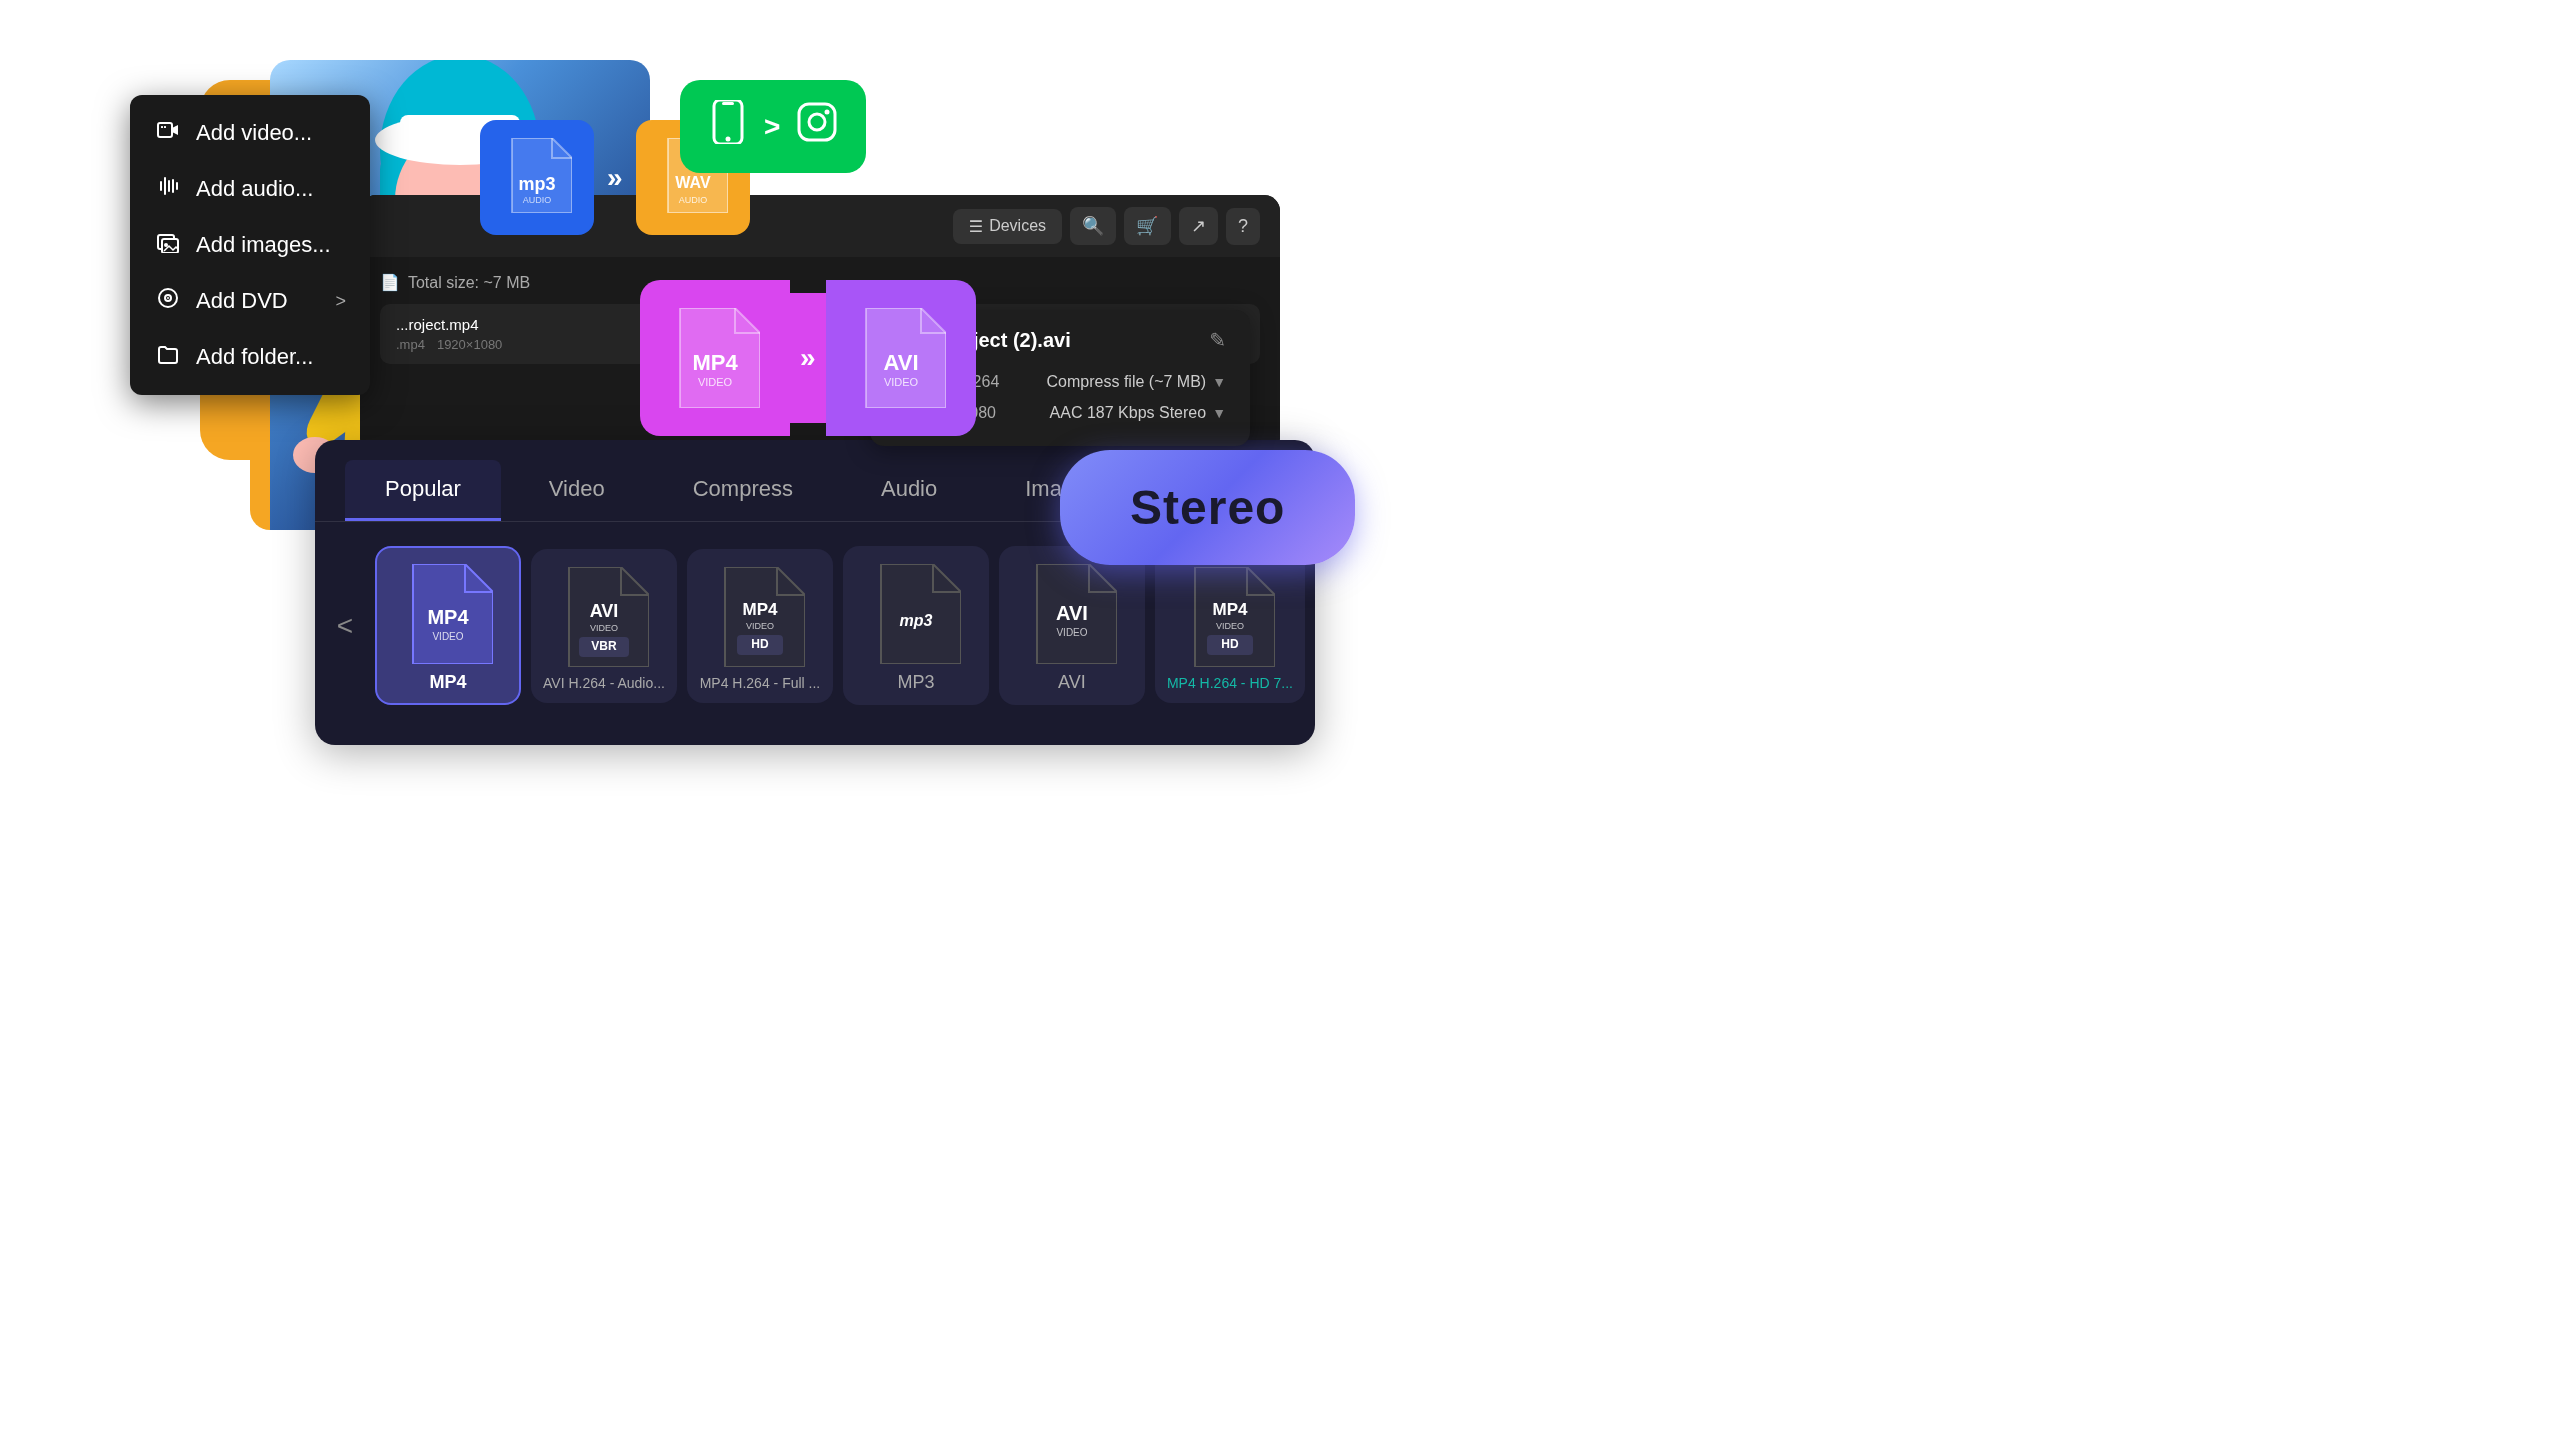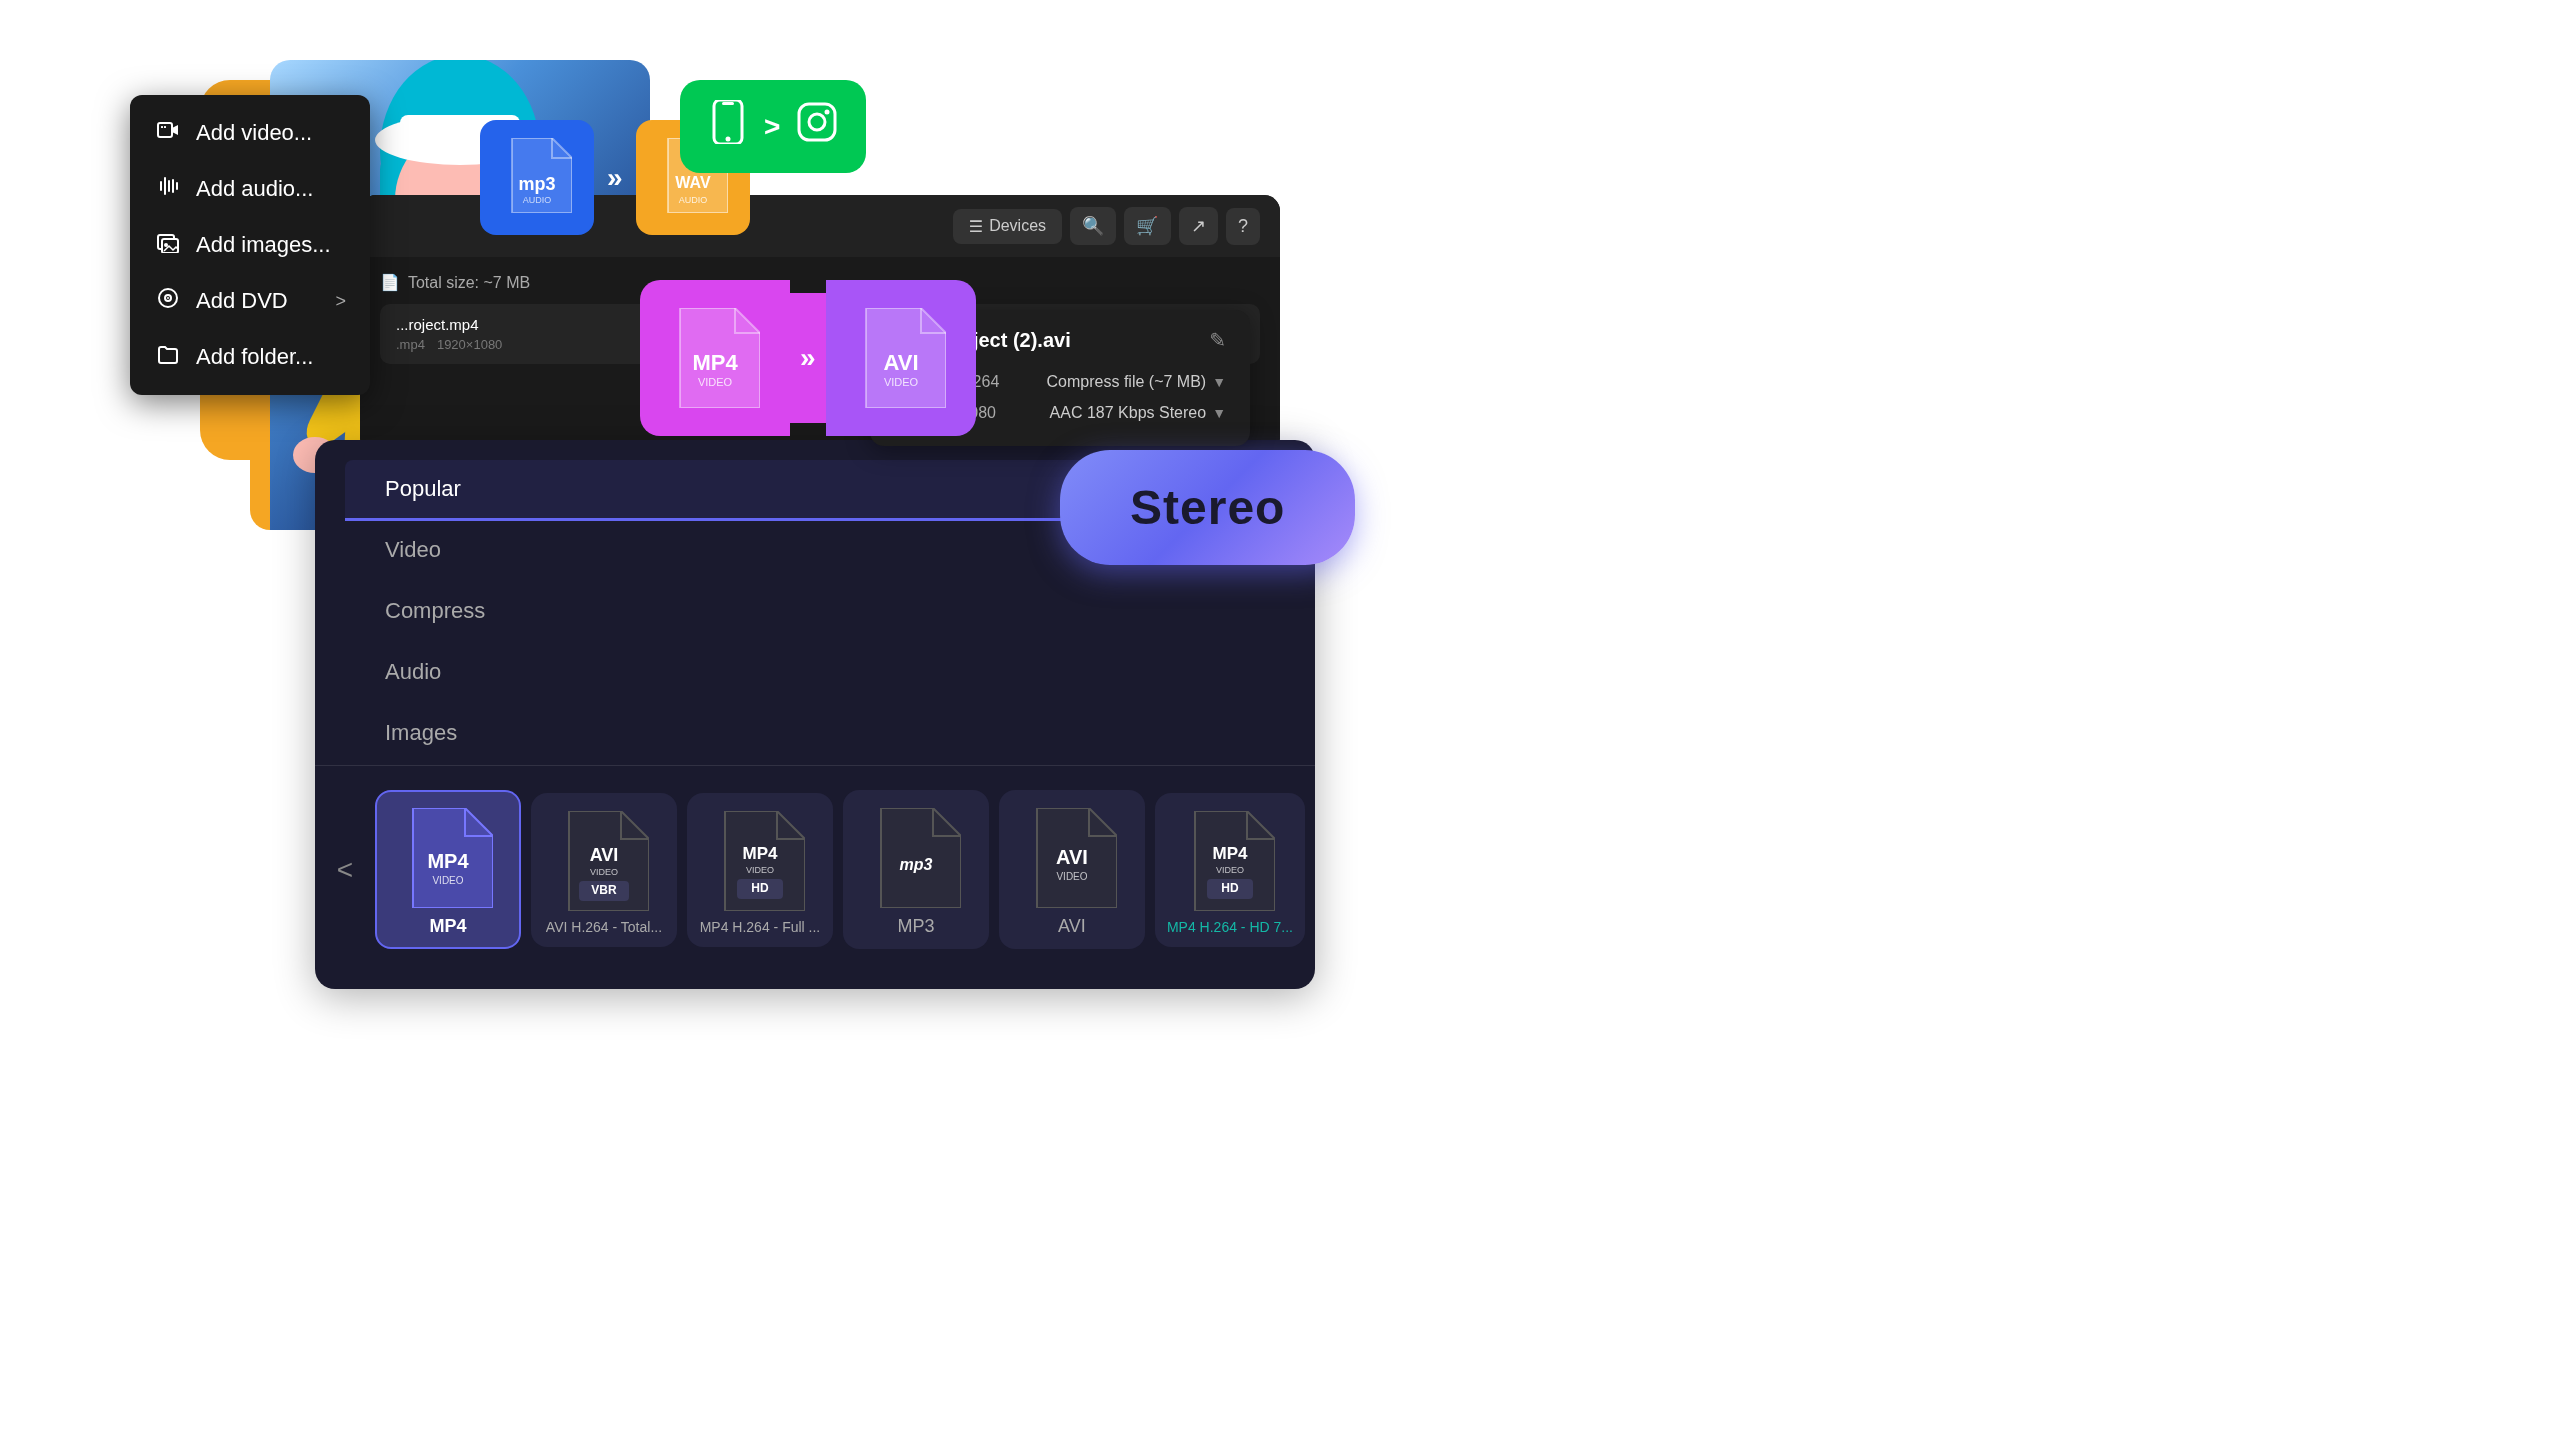--- a/index.html
+++ b/index.html
@@ -337,23 +337,22 @@
       background: #1a1a2e;
       border-radius: 20px;
       padding: 0 0 30px;
       z-index: 6;
       box-shadow: 0 8px 40px rgba(0,0,0,0.3);
     }
 
     .format-tabs {
       display: flex;
       padding: 20px 30px 0;
-      gap: 0;
+      gap: 8px;
       border-bottom: 1px solid rgba(255,255,255,0.1);
-      flex-direction: column;
     }
 
     .format-tab {
       padding: 16px 40px;
       color: #aaa;
       font-size: 22px;
       cursor: pointer;
       border-bottom: 3px solid transparent;
       transition: all 0.2s;
     }
@@ -690,21 +689,21 @@
       <div class="format-card-icon-area">
         <svg width="90" height="100" viewBox="0 0 90 100">
           <path d="M10 0 L62 0 L90 28 L90 100 L10 100 Z" fill="#2a2a3a" stroke="#555" stroke-width="2"></path>
           <path d="M62 0 L62 28 L90 28" fill="none" stroke="#555" stroke-width="2"></path>
           <text x="45" y="50" text-anchor="middle" fill="white" font-size="18" font-weight="900">AVI</text>
           <text x="45" y="64" text-anchor="middle" fill="rgba(255,255,255,0.7)" font-size="9">VIDEO</text>
           <rect x="20" y="70" width="50" height="20" rx="4" fill="#3a3a5a"></rect>
           <text x="45" y="83" text-anchor="middle" fill="white" font-size="12" font-weight="700">VBR</text>
         </svg>
       </div>
-      <div class="format-card-name" style="font-size:14px; color:#aaa;">AVI H.264 - Total...</div>
+      <div class="format-card-name" style="font-size:14px; color:#aaa;">AVI H.264 - Audio...</div>
     </div>
 
     <div class="format-card">
       <div class="format-card-icon-area">
         <svg width="90" height="100" viewBox="0 0 90 100">
           <path d="M10 0 L62 0 L90 28 L90 100 L10 100 Z" fill="#2a2a3a" stroke="#555" stroke-width="2"></path>
           <path d="M62 0 L62 28 L90 28" fill="none" stroke="#555" stroke-width="2"></path>
           <text x="45" y="48" text-anchor="middle" fill="white" font-size="17" font-weight="900">MP4</text>
           <text x="45" y="62" text-anchor="middle" fill="rgba(255,255,255,0.7)" font-size="9">VIDEO</text>
           <rect x="22" y="68" width="46" height="20" rx="4" fill="#3a3a5a"></rect>

